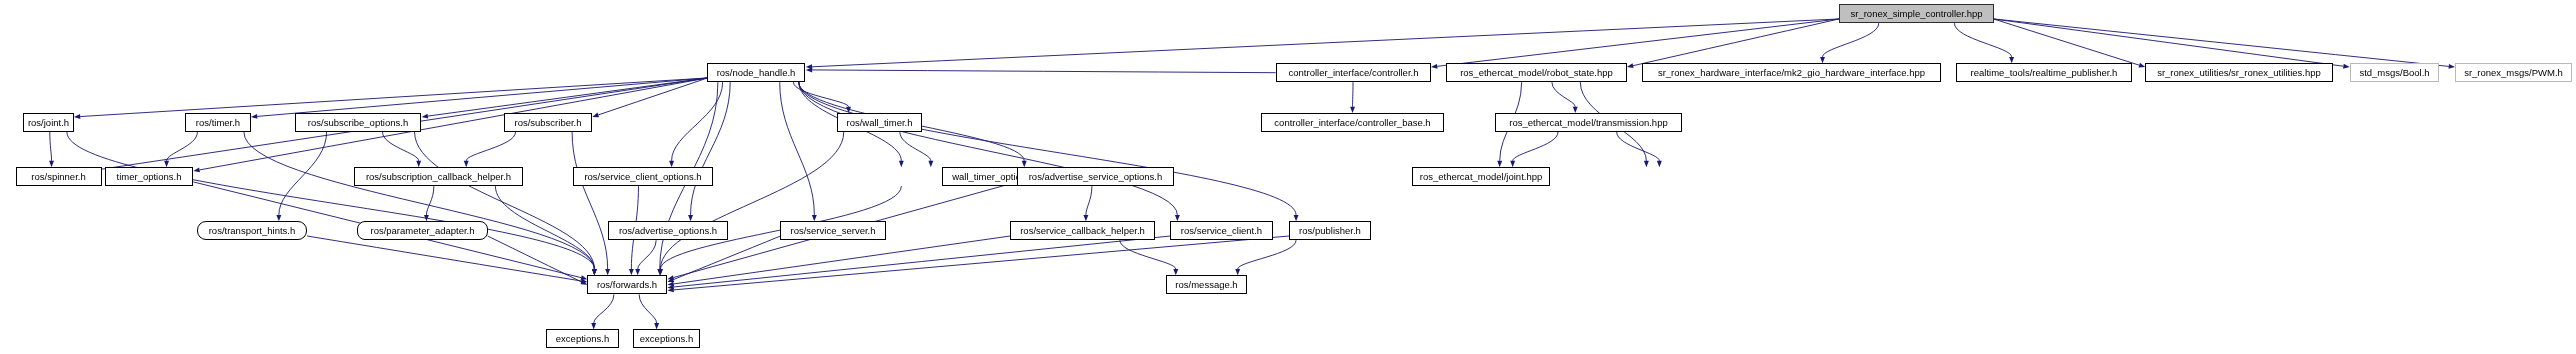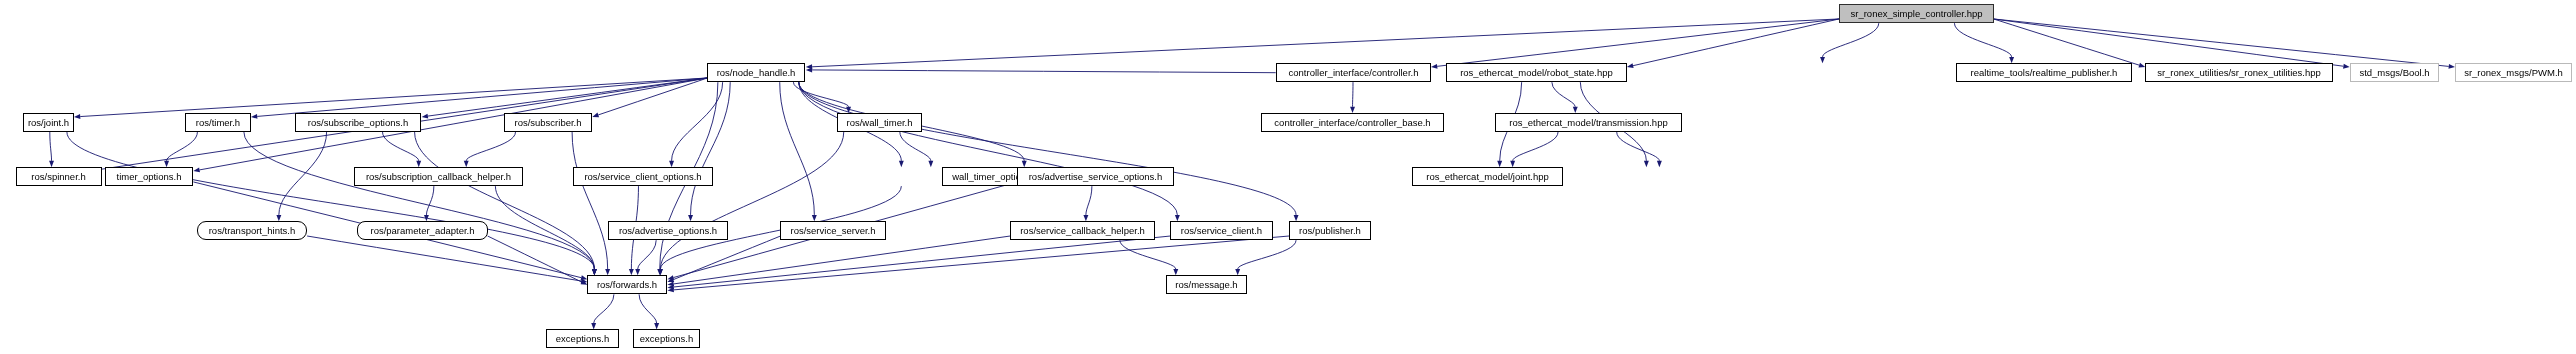--- a/index.html
+++ b/index.html
@@ -270,38 +270,39 @@
       </g>
       <g>
         <path class="edge" d="M 909.65 419 C 909.65 439, 934.625 449, 934.625 460"></path>
         <polygon class="arrow" points="934.625,469 931.125,460 938.125,460"></polygon>
       </g>
     </svg>
 <div class="node main" style="left: 1839px; top: 3.5px; width: 155px; height: 19.7px;">sr_ronex_simple_controller.hpp</div>
     <div class="node link" style="left: 707px; top: 63px; width: 98px; height: 19px;">ros/node_handle.h</div>
     <div class="node link" style="left: 1276px; top: 63px; width: 155px; height: 19px;">controller_interface/controller.h</div>
     <div class="node link" style="left: 1446px; top: 63px; width: 181px; height: 19px;">ros_ethercat_model/robot_state.hpp</div>
+    <div class="node link" style="left: 1642px; top: 63px; width: 299px; height: 19px;">sr_ronex_hardware_interface/mk2_gio_hardware_interface.hpp</div>
     <div class="node link" style="left: 1956px; top: 63px; width: 176px; height: 19px;">realtime_tools/realtime_publisher.h</div>
     <div class="node link" style="left: 2145px; top: 63px; width: 188px; height: 19px;">sr_ronex_utilities/sr_ronex_utilities.hpp</div>
     <div class="node external" style="left: 2350px; top: 63px; width: 89px; height: 19px;">std_msgs/Bool.h</div>
     <div class="node external" style="left: 2455px; top: 63px; width: 117px; height: 19px;">sr_ronex_msgs/PWM.h</div>
     <div class="node link" style="left: 23px; top: 113px; width: 51px; height: 19px;">ros/joint.h</div>
     <div class="node link" style="left: 185px; top: 113px; width: 66px; height: 19px;">ros/timer.h</div>
     <div class="node link" style="left: 295px; top: 113px; width: 126px; height: 19px;">ros/subscribe_options.h</div>
     <div class="node link" style="left: 504px; top: 113px; width: 88px; height: 19px;">ros/subscriber.h</div>
     <div class="node link" style="left: 837px; top: 113px; width: 85px; height: 19px;">ros/wall_timer.h</div>
     <div class="node link" style="left: 1261px; top: 113px; width: 183px; height: 19px;">controller_interface/controller_base.h</div>
     <div class="node link" style="left: 1495px; top: 113px; width: 187px; height: 19px;">ros_ethercat_model/transmission.hpp</div>
     <div class="node link" style="left: 15.5px; top: 167px; width: 86px; height: 19px;">ros/spinner.h</div>
     <div class="node link" style="left: 105px; top: 167px; width: 88px; height: 19px;">timer_options.h</div>
     <div class="node link" style="left: 354px; top: 167px; width: 169px; height: 19px;">ros/subscription_callback_helper.h</div>
     <div class="node link" style="left: 573px; top: 167px; width: 140px; height: 19px;">ros/service_client_options.h</div>
     <div class="node link" style="left: 894px; top: 167px; width: 107px; height: 19px; margin-left: 48px;">wall_timer_options.h</div>
     <div class="node link" style="left: 1017px; top: 167px; width: 157px; height: 19px;">ros/advertise_service_options.h</div>
-    <div class="node link" style="left: 1412px; top: 167px; width: 151px; height: 19px;">ros_ethercat_model/joint.hpp</div>
+    <div class="node link" style="left: 1412px; top: 167px; width: 138px; height: 19px;">ros_ethercat_model/joint.hpp</div>
     <div class="node link" style="left: 197px; top: 221px; width: 110px; height: 19px; border-radius: 9px;">ros/transport_hints.h</div>
     <div class="node link" style="left: 357px; top: 221px; width: 131px; height: 19px; border-radius: 8px;">ros/parameter_adapter.h</div>
     <div class="node link" style="left: 608px; top: 221px; width: 120px; height: 19px;">ros/advertise_options.h</div>
     <div class="node link" style="left: 780px; top: 221px; width: 106px; height: 19px;">ros/service_server.h</div>
     <div class="node link" style="left: 1010px; top: 221px; width: 145px; height: 19px;">ros/service_callback_helper.h</div>
     <div class="node link" style="left: 1170px; top: 221px; width: 103px; height: 19px;">ros/service_client.h</div>
     <div class="node link" style="left: 1289px; top: 221px; width: 82px; height: 19px;">ros/publisher.h</div>
     <div class="node link" style="left: 587px; top: 275px; width: 80px; height: 19px;">ros/forwards.h</div>
     <div class="node link" style="left: 1166px; top: 275px; width: 81px; height: 19px;">ros/message.h</div>
     <div class="node link" style="left: 546px; top: 329px; width: 73px; height: 19px;">exceptions.h</div>

